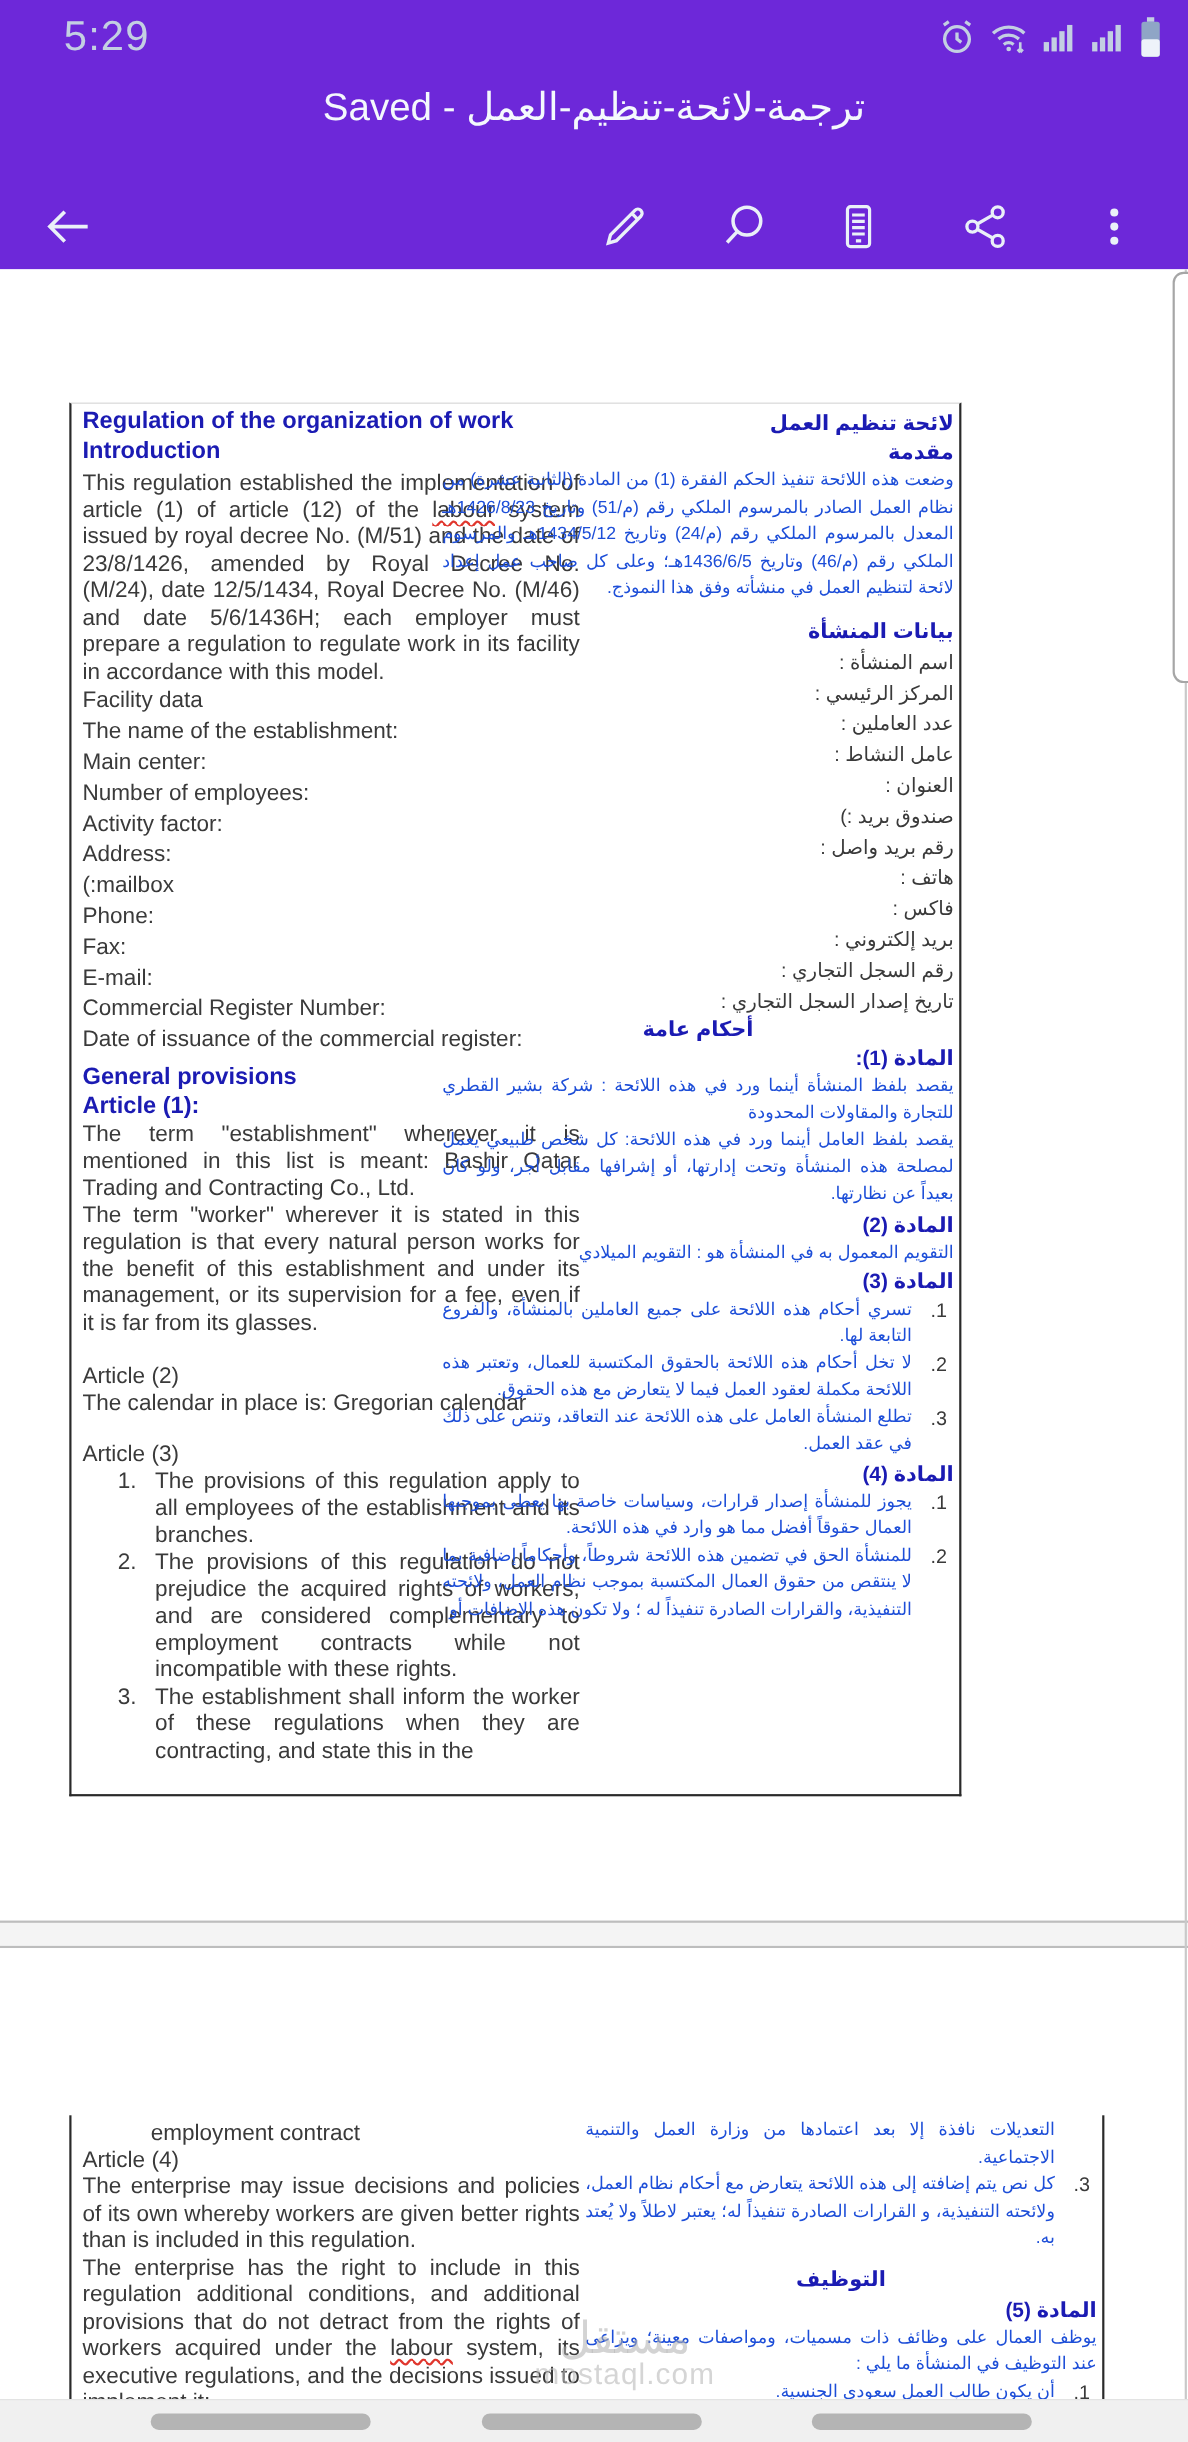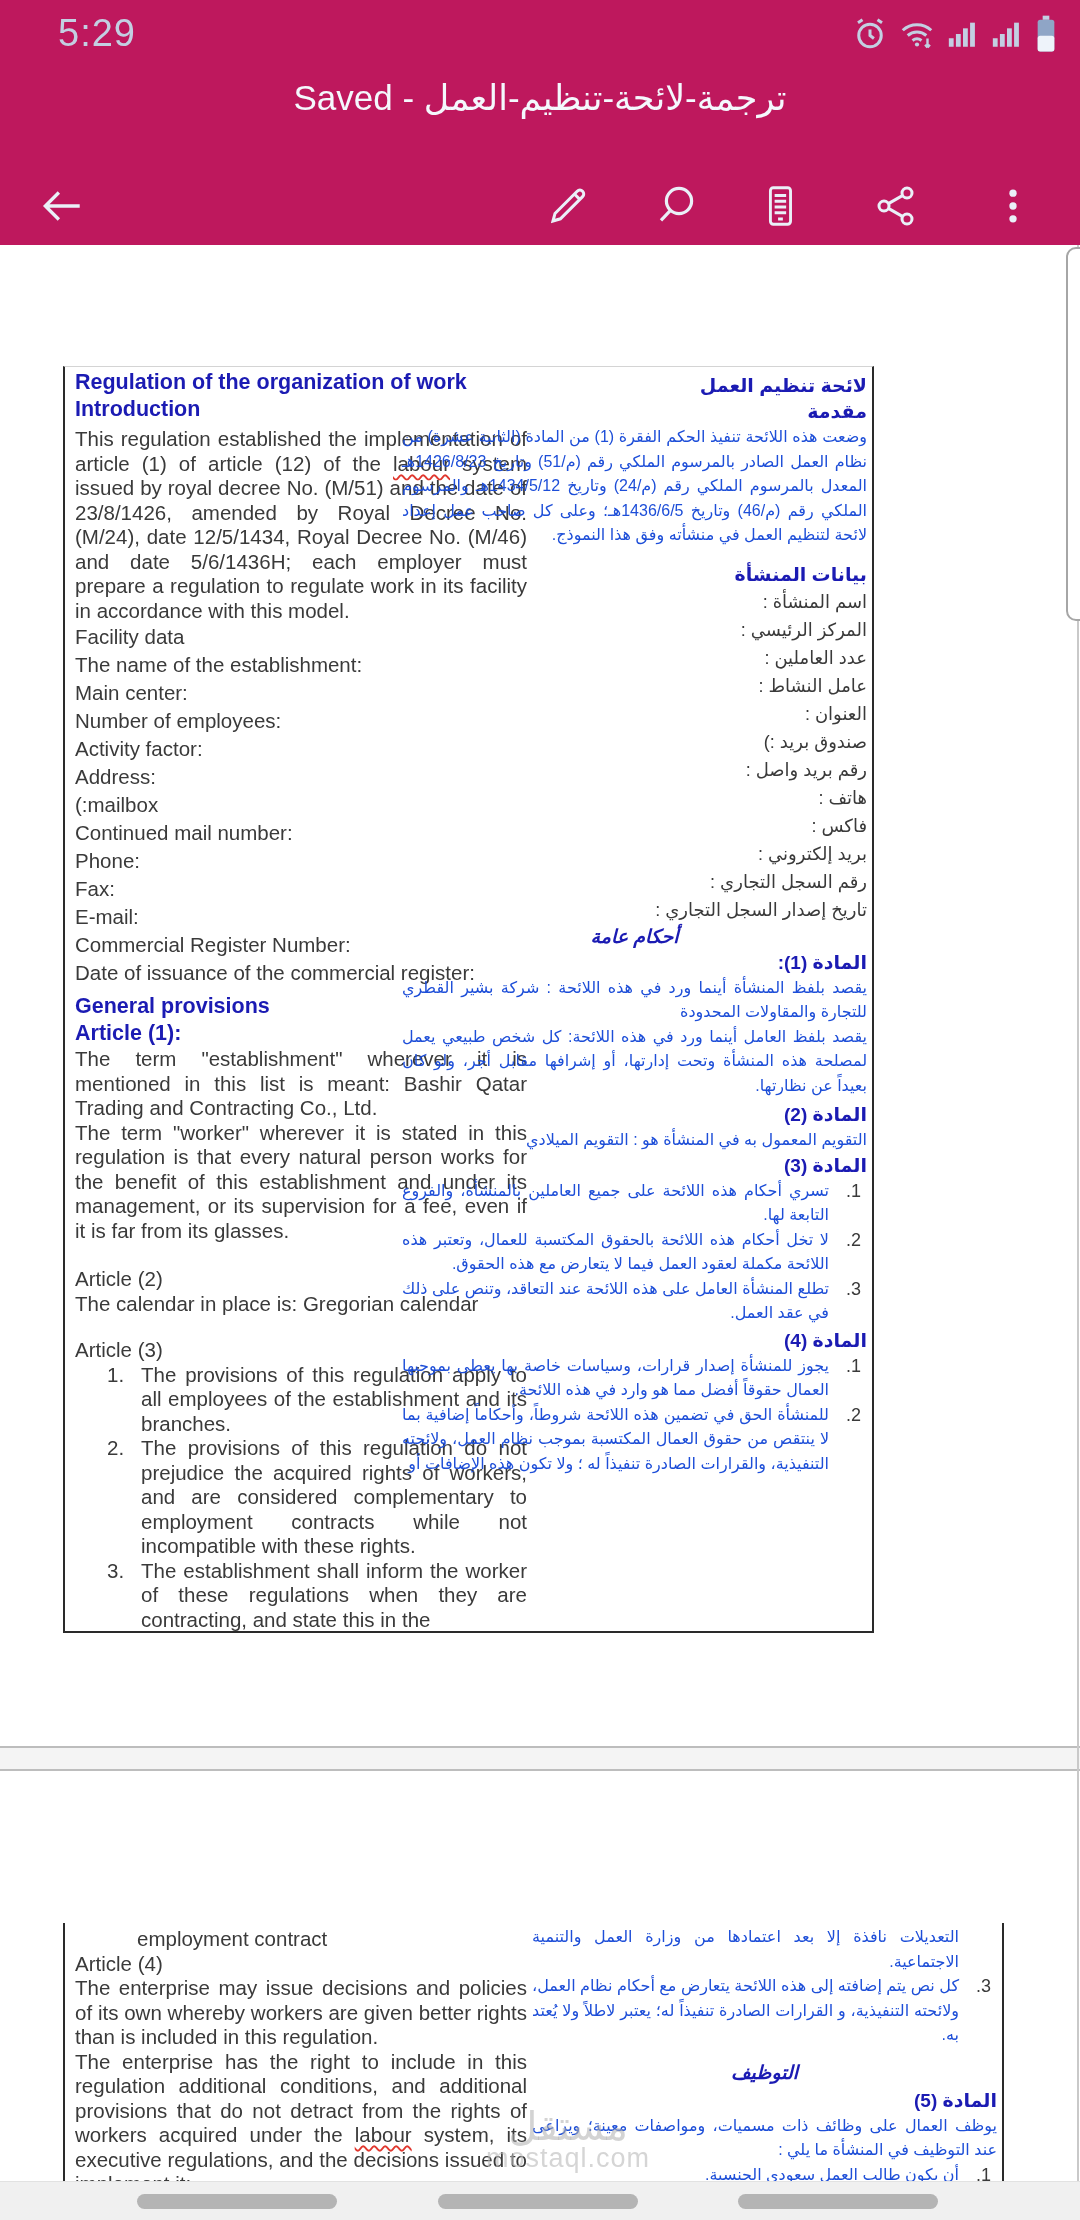--- a/index.html
+++ b/index.html
@@ -1,21 +1,21 @@
 <!DOCTYPE html>
 <html><head>
 <meta charset="utf-8">
 <style>
   html,body{margin:0;padding:0;}
   body{
     width:1080px;height:2220px;position:relative;overflow:hidden;
     background:#ffffff;font-family:"Liberation Sans","DejaVu Sans",sans-serif;
   }
   
-  .appbar{position:absolute;left:0;top:0;width:1080px;height:245px;background:#be185d;}
+  .appbar{position:absolute;left:0;top:0;width:1080px;height:245px;background:#6d28d9;}
   .statusbar{position:absolute;left:0;top:0;width:1080px;height:62px;}
   .time{position:absolute;left:58px;top:12px;font-size:38px;color:#c3cfe2;letter-spacing:1px;}
   .sticons{position:absolute;right:22px;top:14px;display:flex;align-items:center;gap:10px;}
   .sticons svg{display:block;}
   .doc-title{position:absolute;left:0;top:78px;width:1080px;text-align:center;
     color:#f4f8fd;font-size:35px;direction:rtl;}
   .toolbar{position:absolute;left:0;top:168px;width:1080px;height:77px;}
   .tbtn{position:absolute;top:10px;width:56px;height:56px;display:flex;align-items:center;justify-content:center;}
   .tbtn svg{display:block;}
   
@@ -31,21 +31,21 @@
     border-left:2px solid #2a2a2a;border-right:2px solid #2a2a2a;overflow:hidden;}
   .encol{position:absolute;left:10px;top:2px;width:452px;direction:ltr;}
   .arcol{position:absolute;right:5px;top:6px;width:465px;direction:rtl;}
   
   .eh{color:#1b1bb3;font-weight:700;font-size:21.5px;line-height:27px;margin:0;}
   .ah{color:#1b1bb3;font-weight:700;font-size:19px;line-height:26px;margin:0;}
   .b{font-size:20.5px;line-height:24.5px;color:#3a3a3a;text-align:justify;margin:0;}
   .lbl{font-size:20.5px;line-height:28px;color:#3a3a3a;margin:0;}
   .ab{font-size:16px;line-height:24.5px;color:#1d4ed8;text-align:justify;margin:0;}
   .albl{font-size:18px;line-height:28px;color:#3a3a3a;margin:0;}
-  .c{text-align:center;font-style:italic;}
+  .c{text-align:center;}
   .li{display:flex;margin:0;}
   .encol .li{padding-left:32px;}
   .encol .li .n{flex:none;width:34px;font-size:20.5px;line-height:24.5px;color:#3a3a3a;}
   .encol .li .t{flex:1;}
   .arcol .li{padding-right:6px;}
   .arcol .li .n{flex:none;width:32px;font-size:18px;line-height:24.5px;color:#3a3a3a;}
   .arcol .li .t{flex:1;}
   .sq{text-decoration:underline;text-decoration-style:wavy;text-decoration-color:#e0372e;
       text-decoration-thickness:1.5px;text-underline-offset:3px;}
   .s24{height:24px;} .s22{height:22px;} .s14{height:14px;} .s12{height:12px;} .s4{height:4px;} .s2{height:2px;}
@@ -167,21 +167,20 @@
     <p class="eh">Regulation of the organization of work</p>
     <p class="eh">Introduction</p>
     <p class="b mt4"><span>This regulation established the implementation of article (1) of article (12) of the </span><span class="sq">labour</span><span> system issued by royal decree No. (M/51) and the date of 23/8/1426, amended by Royal Decree No. (M/24), date 12/5/1434, Royal Decree No. (M/46) and date 5/6/1436H; each employer must prepare a regulation to regulate work in its facility in accordance with this model.</span></p>
     <p class="lbl">Facility data</p>
     <p class="lbl">The name of the establishment:</p>
     <p class="lbl">Main center:</p>
     <p class="lbl">Number of employees:</p>
     <p class="lbl">Activity factor:</p>
     <p class="lbl">Address:</p>
     <p class="lbl">(:mailbox</p>
-    <p class="lbl">Continued mail number:</p>
     <p class="lbl">Phone:</p>
     <p class="lbl">Fax:</p>
     <p class="lbl">E-mail:</p>
     <p class="lbl">Commercial Register Number:</p>
     <p class="lbl">Date of issuance of the commercial register:</p>
     <p class="eh mt6">General provisions</p>
     <p class="eh">Article (1):</p>
     <p class="b">The term "establishment" wherever it is mentioned in this list is meant: Bashir Qatar Trading and Contracting Co., Ltd.</p>
     <p class="b">The term "worker" wherever it is stated in this regulation is that every natural person works for the benefit of this establishment and under its management, or its supervision for a fee, even if it is far from its glasses.</p>
     <div class="s24"></div>

